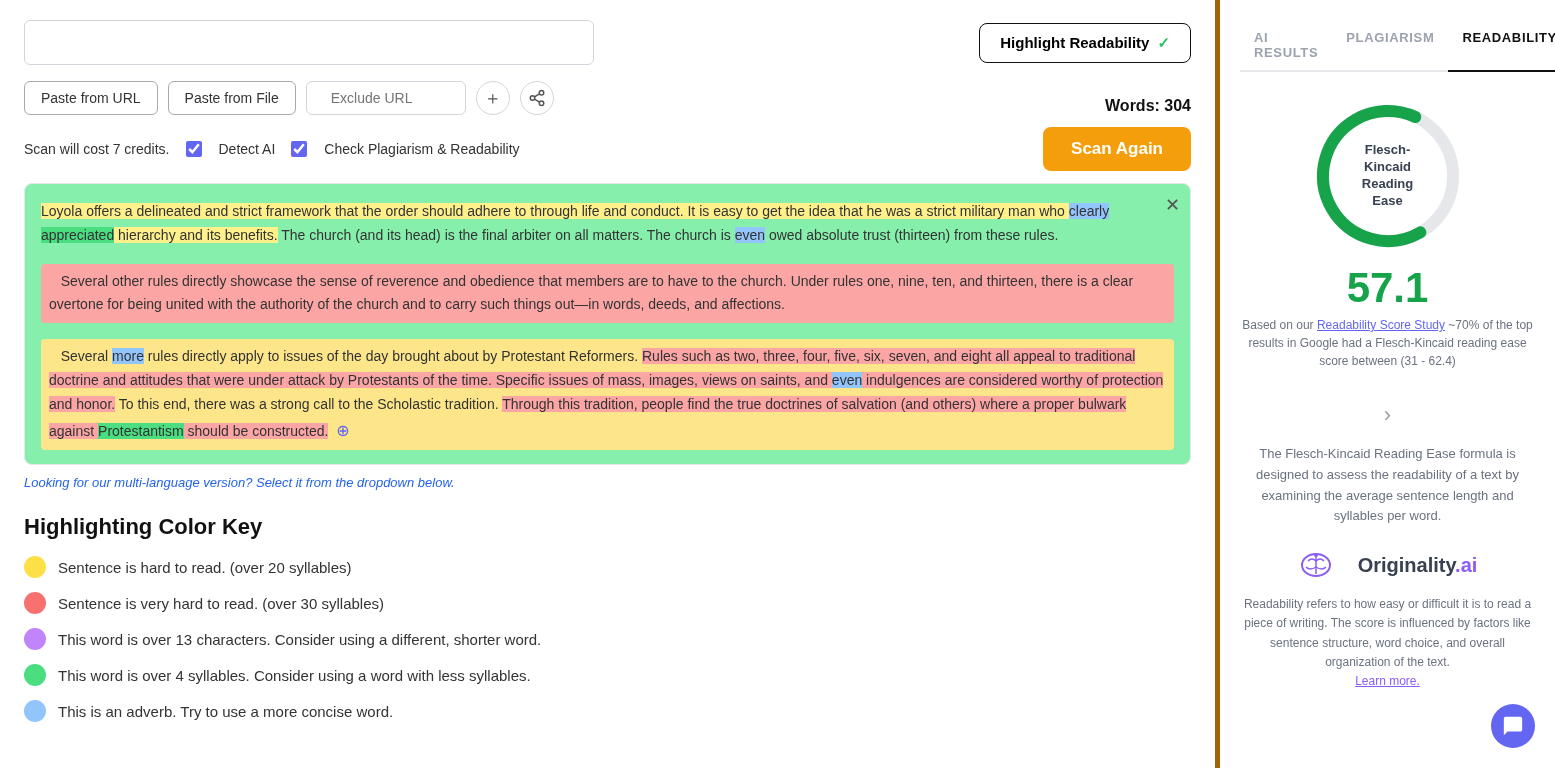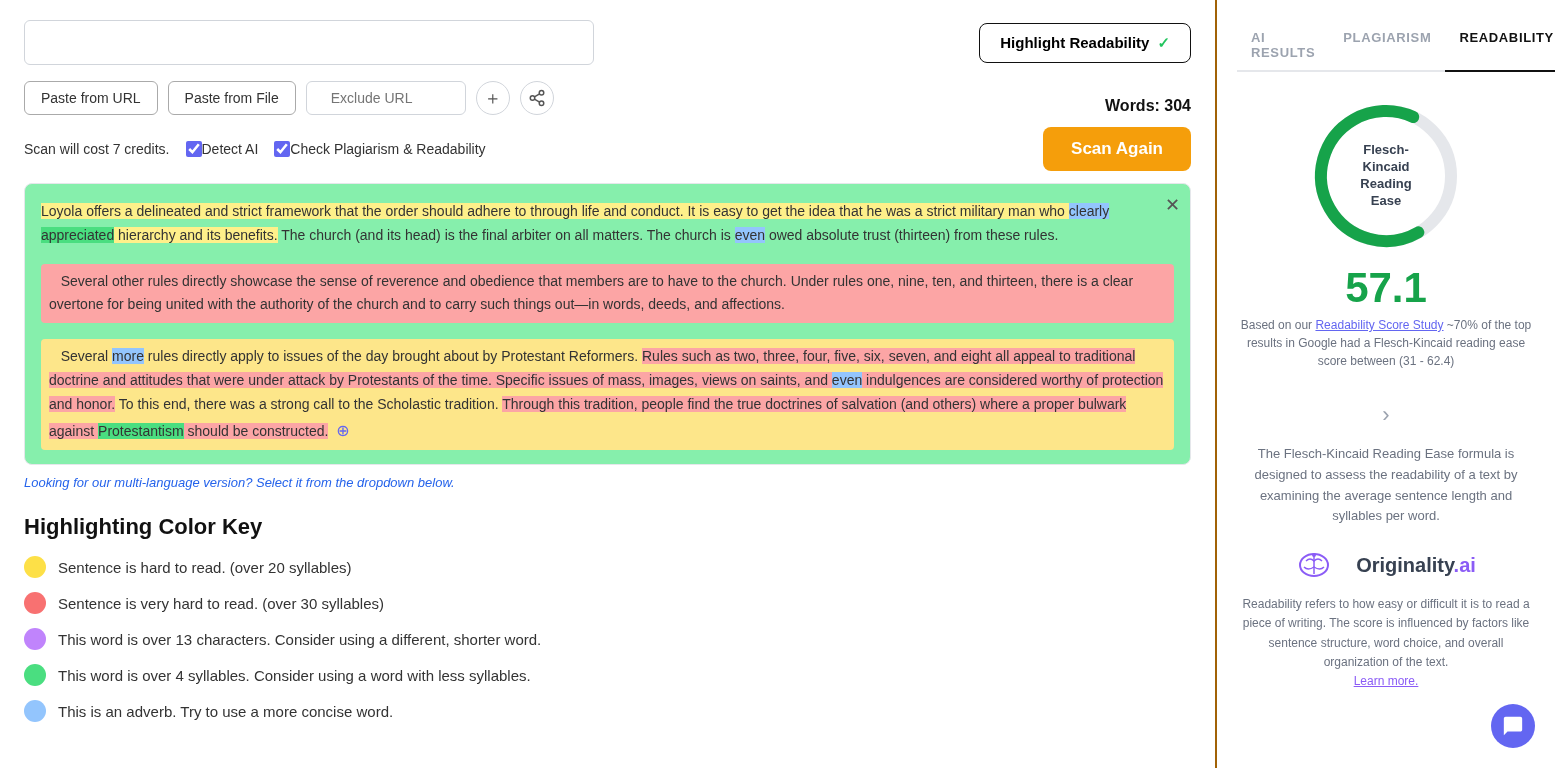--- a/index.html
+++ b/index.html
@@ -1,40 +1,40 @@
 <!DOCTYPE html>
 <html><head>
   <meta charset="utf-8">
   <style>
     * { box-sizing: border-box; margin: 0; padding: 0; }
     body { font-family: -apple-system, BlinkMacSystemFont, 'Segoe UI', sans-serif; background: #fff; color: #333; font-size: 14px; }
 
     .layout { display: flex; height: 768px; width: 1555px; }
 
     .main-area { flex: 1; padding: 20px 24px; overflow-y: auto; }
-    .sidebar { width: 340px; border-left: 2px solid #a16207; padding: 20px; overflow-y: auto; background: #fff; }
+    .sidebar { width: 340px; border-left: 5px solid #a16207; padding: 20px; overflow-y: auto; background: #fff; }
 
     
     .top-bar { display: flex; align-items: center; justify-content: space-between; margin-bottom: 16px; }
     .title-input { font-size: 20px; font-weight: 500; border: 1px solid #d1d5db; border-radius: 6px; padding: 10px 16px; width: 570px; outline: none; color: #111; }
     .highlight-btn { display: flex; align-items: center; gap: 8px; background: #fff; border: 1.5px solid #111; border-radius: 8px; padding: 10px 20px; font-size: 15px; font-weight: 600; cursor: pointer; }
     .highlight-btn .checkmark { color: #22c55e; font-weight: bold; }
 
     
     .toolbar { display: flex; align-items: flex-end; gap: 10px; margin-bottom: 12px; }
     .btn-outline { border: 1.5px solid #aaa; border-radius: 6px; background: #fff; padding: 8px 16px; font-size: 14px; font-weight: 500; cursor: pointer; color: #333; }
     .exclude-url-input { border: 1.5px solid #d1d5db; border-radius: 6px; padding: 8px 24px; font-size: 14px; color: #bbb; background: #fff; width: 160px; }
     .icon-btn { width: 34px; height: 34px; border: 1.5px solid #d1d5db; border-radius: 50%; background: #fff; cursor: pointer; display: flex; align-items: center; justify-content: center; font-size: 18px; color: #555; }
 
     .words-count { margin-left: auto; font-size: 16px; font-weight: 600; color: #111; }
 
     
     .credits-row { display: flex; align-items: center; gap: 16px; margin-bottom: 12px; }
     .credits-text { font-size: 14px; font-weight: 500; color: #333; }
-    .checkbox-group { display: flex; gap: 0; }
+    .checkbox-group { display: flex; gap: 17px; }
     .checkbox-group input[type=checkbox] { width: 16px; height: 16px; accent-color: #6366f1; }
     .scan-btn { margin-left: auto; background: #f59e0b; border: none; border-radius: 8px; padding: 12px 28px; font-size: 17px; font-weight: 700; color: #fff; cursor: pointer; }
 
     
     .text-container { position: relative; border: 1px solid #e5e7eb; border-radius: 8px; background: #86efac; }
     .text-content { padding: 16px; height: 280px; overflow-y: auto; line-height: 1.7; font-size: 14px; }
     .close-x { position: absolute; top: 10px; right: 10px; background: none; border: none; font-size: 18px; cursor: pointer; color: #555; }
 
     
     .hl-yellow { background-color: #fef08a; }

